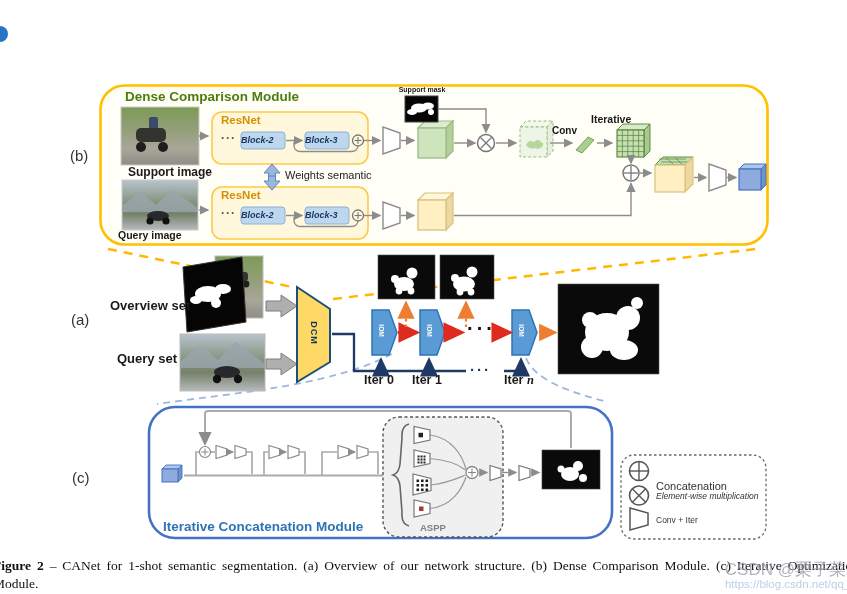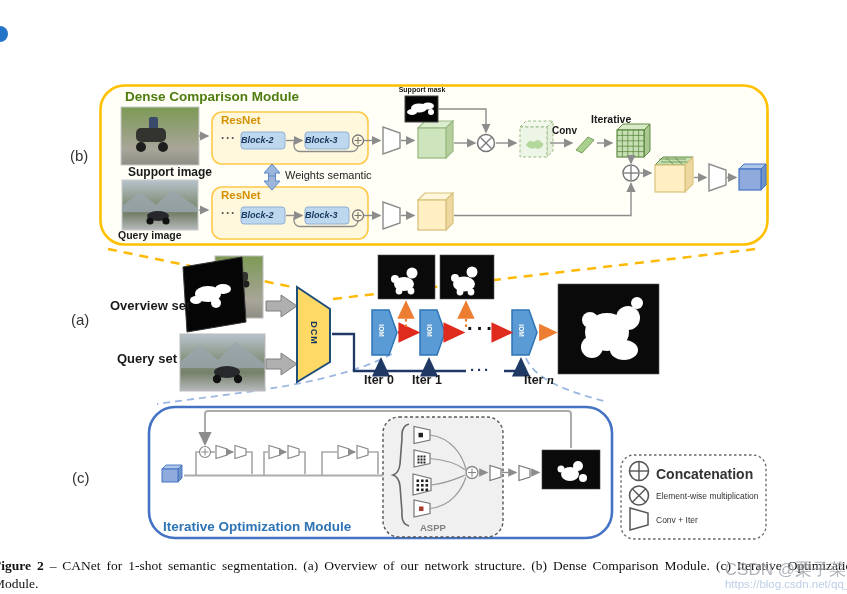--- a/index.html
+++ b/index.html
@@ -423,28 +423,28 @@
   <div class="lb rot bold" style="left:298px;top:328px;width:31px;font-size:9px;color:#17375e;letter-spacing:1px;">DCM</div>
   <div class="lb rot bold" style="left:371px;top:327px;width:20px;font-size:6.5px;color:#fff;">IOM</div>
   <div class="lb rot bold" style="left:419px;top:327px;width:20px;font-size:6.5px;color:#fff;">IOM</div>
   <div class="lb rot bold" style="left:511px;top:327px;width:20px;font-size:6.5px;color:#fff;">IOM</div>
 
   <div class="lb bold" style="left:467px;top:317px;font-size:20px;color:#111;letter-spacing:3px;">···</div>
   <div class="lb bold" style="left:470px;top:361px;font-size:15px;color:#1F3864;letter-spacing:2px;">···</div>
 
   <div class="lb bold" style="left:364px;top:373px;font-size:12.5px;"><span>Iter </span><span>0</span></div>
   <div class="lb bold" style="left:412px;top:373px;font-size:12.5px;"><span>Iter </span><span>1</span></div>
-  <div class="lb bold" style="left:504px;top:373px;font-size:12.5px;margin-left:20px;"><span>Iter </span><span style="font-style:italic;font-family:'Liberation Serif',serif;">n</span></div>
+  <div class="lb bold" style="left:504px;top:373px;font-size:12.5px;"><span>Iter </span><span style="font-style:italic;font-family:'Liberation Serif',serif;">n</span></div>
 
   <div class="lb panel-lb" style="left:72px;top:469px;">(c)</div>
-  <div class="lb bold" style="left:163px;top:519px;font-size:13.5px;color:#2E74B5;">Iterative Optimization Module</div>
+  <div class="lb bold" style="left:163px;top:519px;font-size:13.5px;color:#2E74B5;">Iterative Concatenation Module</div>
   <div class="lb bold" style="left:420px;top:522px;font-size:9.5px;color:#808080;">ASPP</div>
 
-  <div class="lb" style="left:656px;top:466px;font-size:14px;color:#333;font-weight:bold;">Concatenation</div>
-  <div class="lb" style="left:656px;top:490.5px;font-size:8.5px;color:#333;">Element-wise multiplication</div>
+  <div class="lb" style="left:656px;top:480px;font-size:11px;color:#333;">Concatenation</div>
+  <div class="lb" style="left:656px;top:490.5px;font-size:8.5px;color:#333;font-style:italic;">Element-wise multiplication</div>
   <div class="lb" style="left:656px;top:514.5px;font-size:8.5px;color:#333;">Conv + Iter</div>
 
   <div class="caption">
     <span class="l1"><b>Figure 2</b><span> – CANet for 1-shot semantic segmentation. (a) Overview of our network structure. (b) Dense Comparison Module. (c) Iterative Optimization</span></span>
     <span>Module.</span>
   </div>
 
   <div class="watermark">
     <div class="wm1">CSDN @栗子菜菜</div>
     <div class="wm2">https://blog.csdn.net/qq_38</div>

